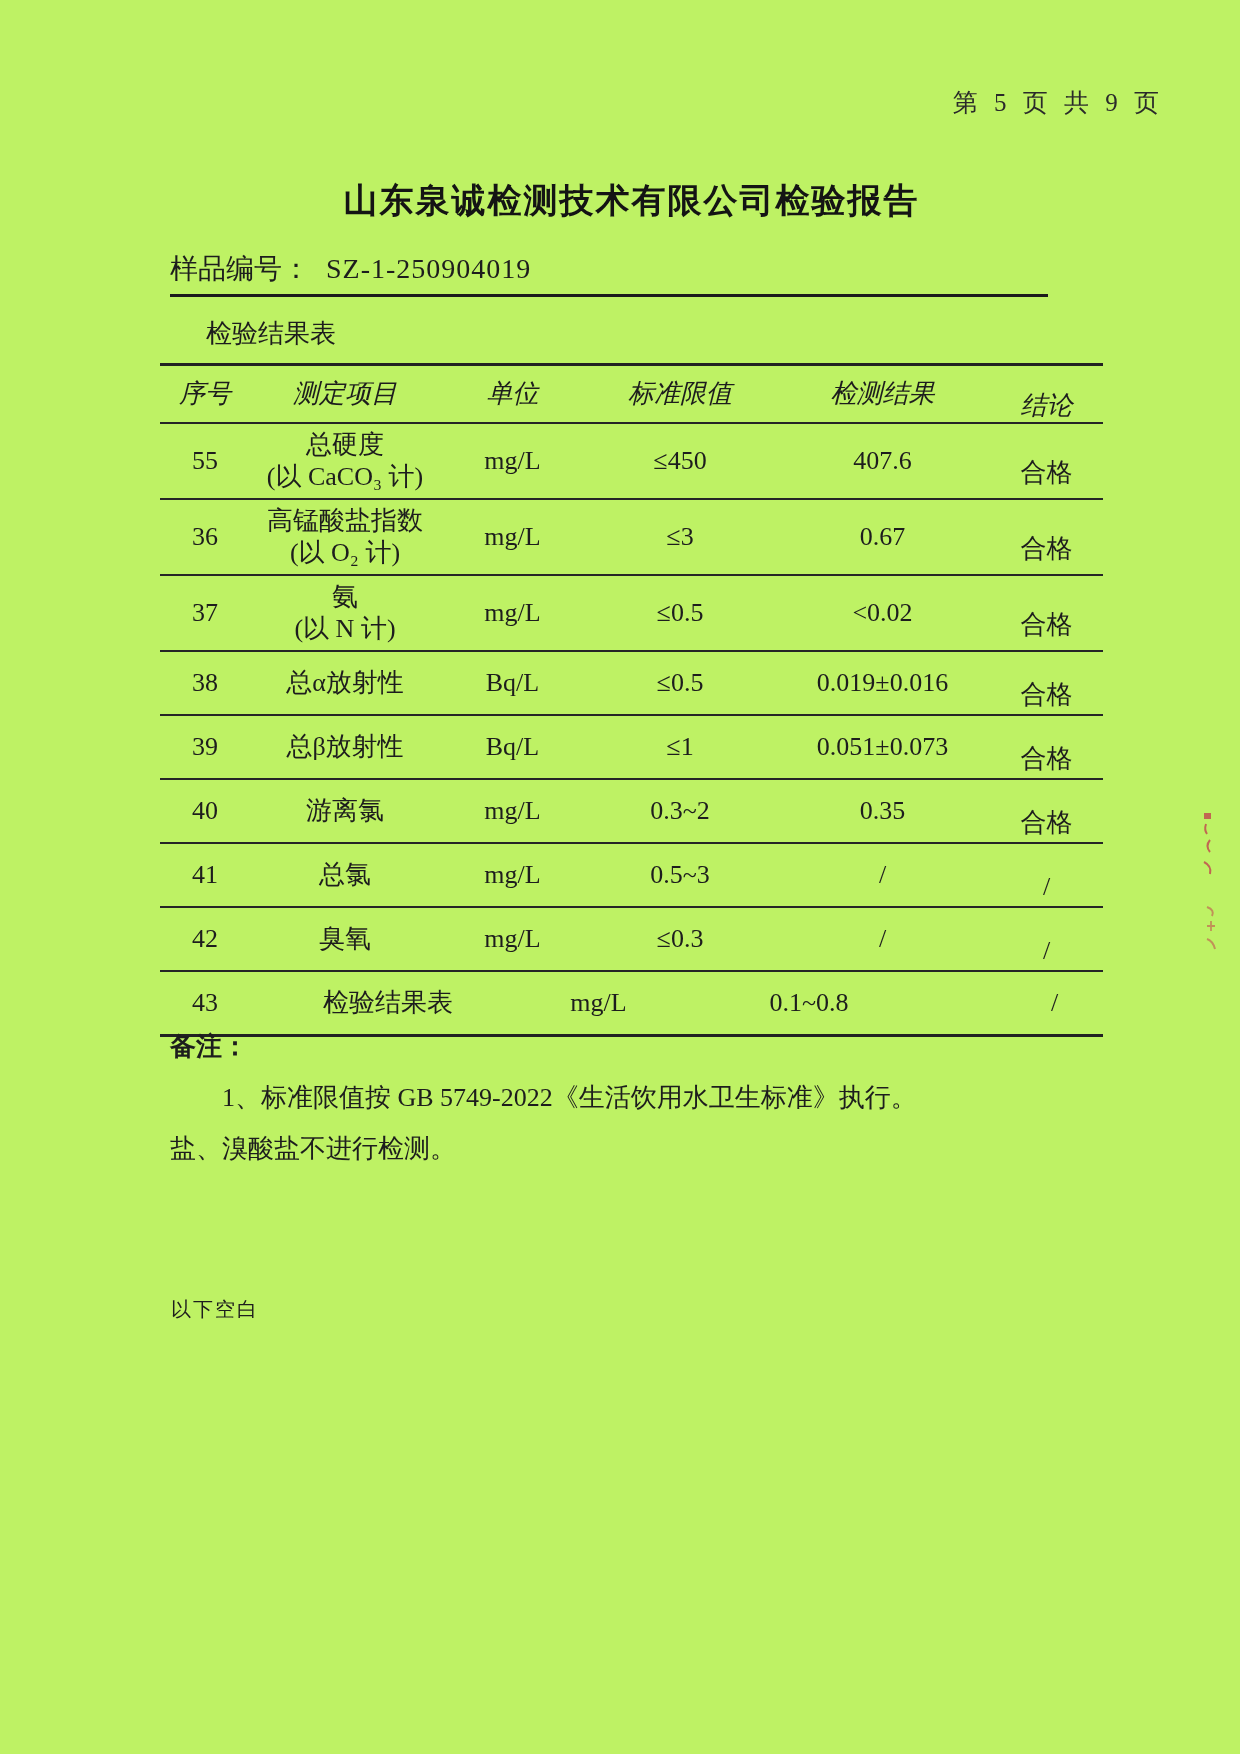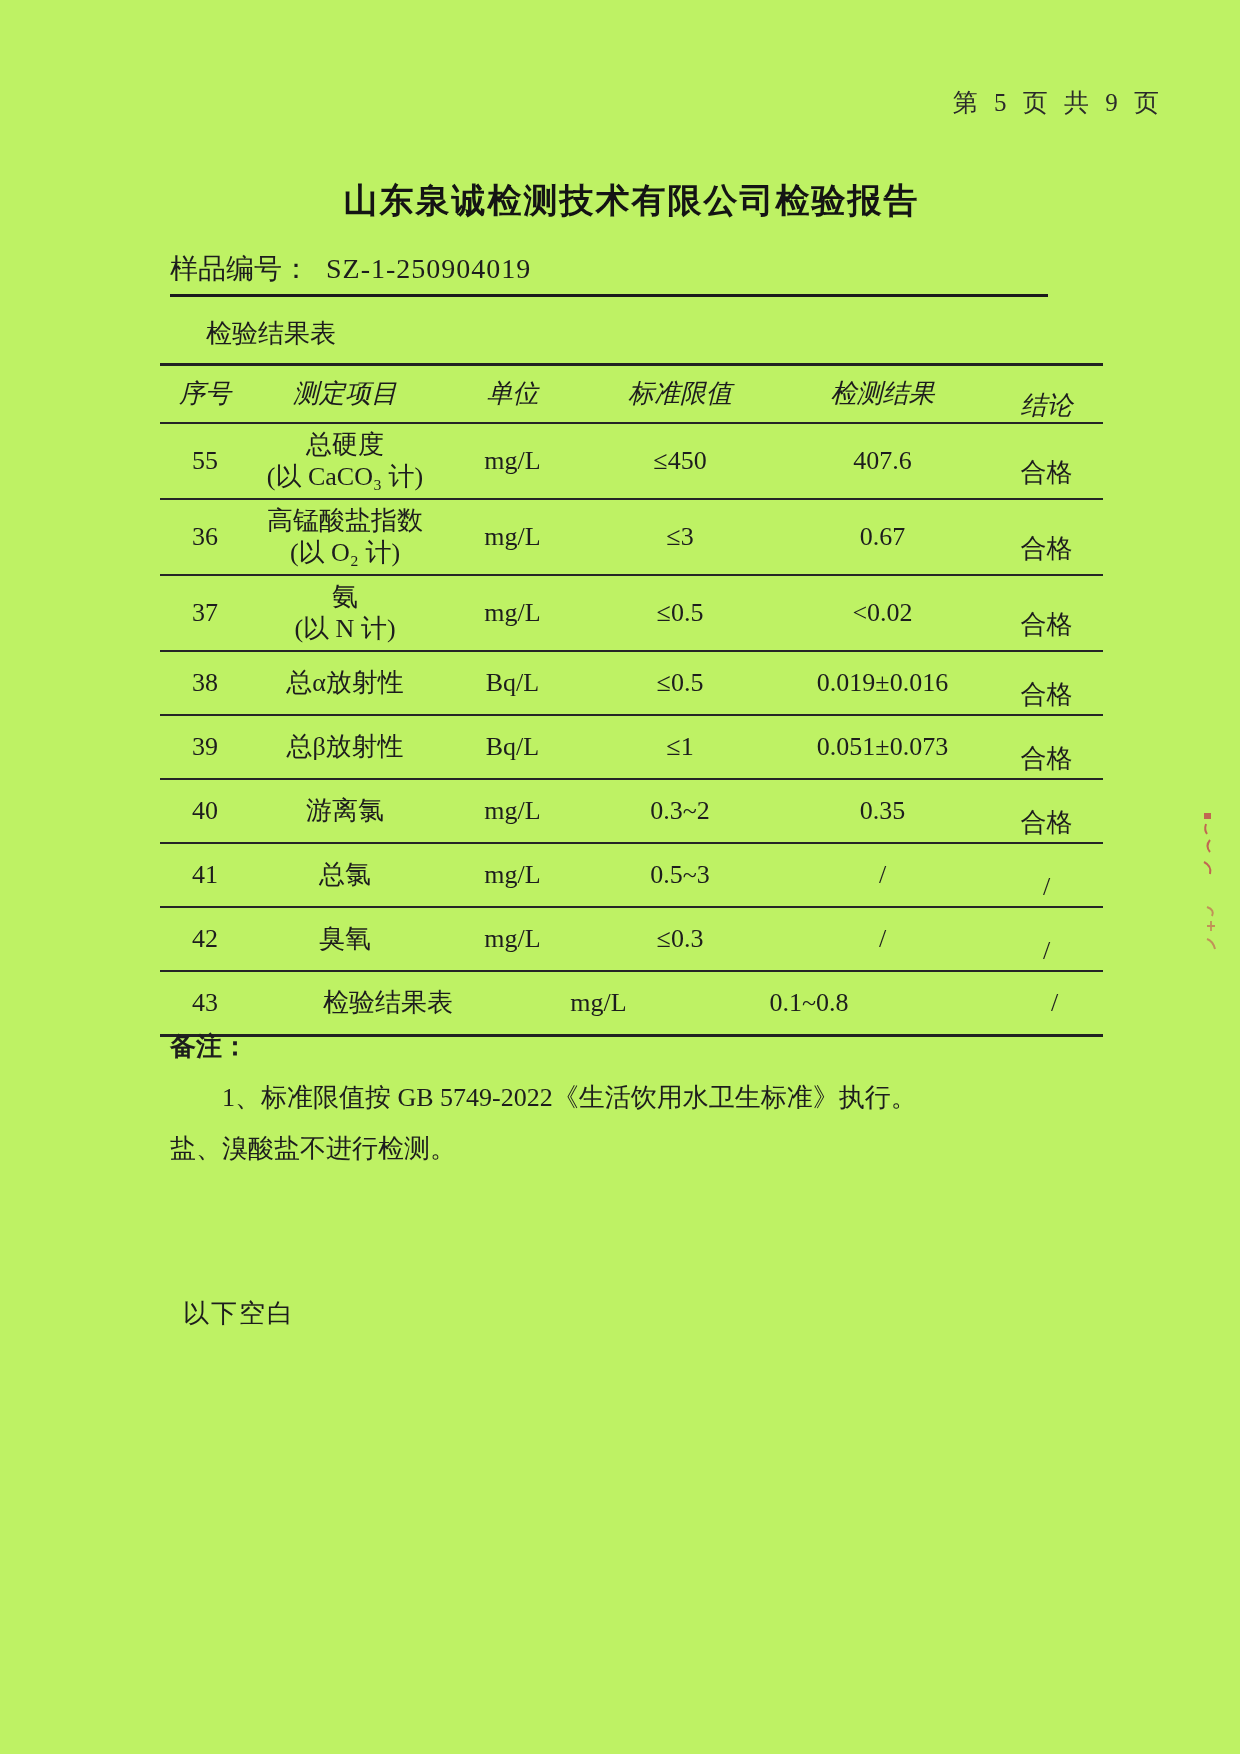--- a/index.html
+++ b/index.html
@@ -76,22 +76,22 @@
     position:absolute;
     top:1030px;left:170px;width:900px;
     font-size:26px;
     line-height:1.3;
   }
   .notes .notes-label{font-weight:bold;}
   .notes .note-line{margin-top:17px;}
   .notes .indent{padding-left:52px;}
   .blank-note{
     position:absolute;
-    top:1296px;left:183px;
-    font-size:26px;
+    top:1296px;left:171px;
+    font-size:20px;
     letter-spacing:2px;
     font-family:Liberation Serif, serif;
   }
   .red-mark{
     position:absolute;
     width:16px;
     color:#c2454e;
     opacity:.8;
   }
   .red-mark svg{display:block;width:16px;}

